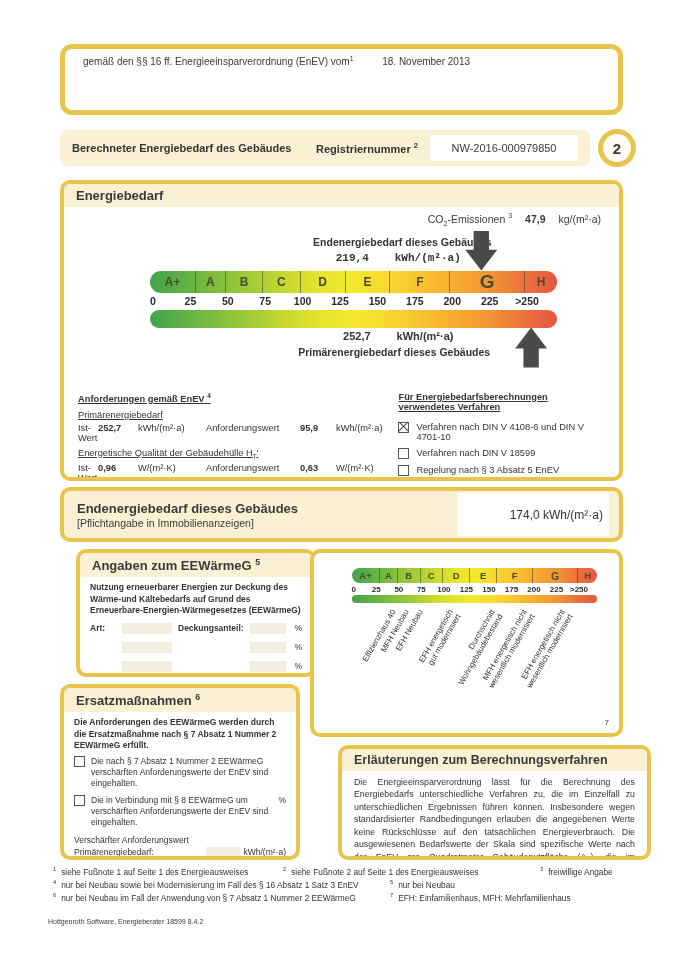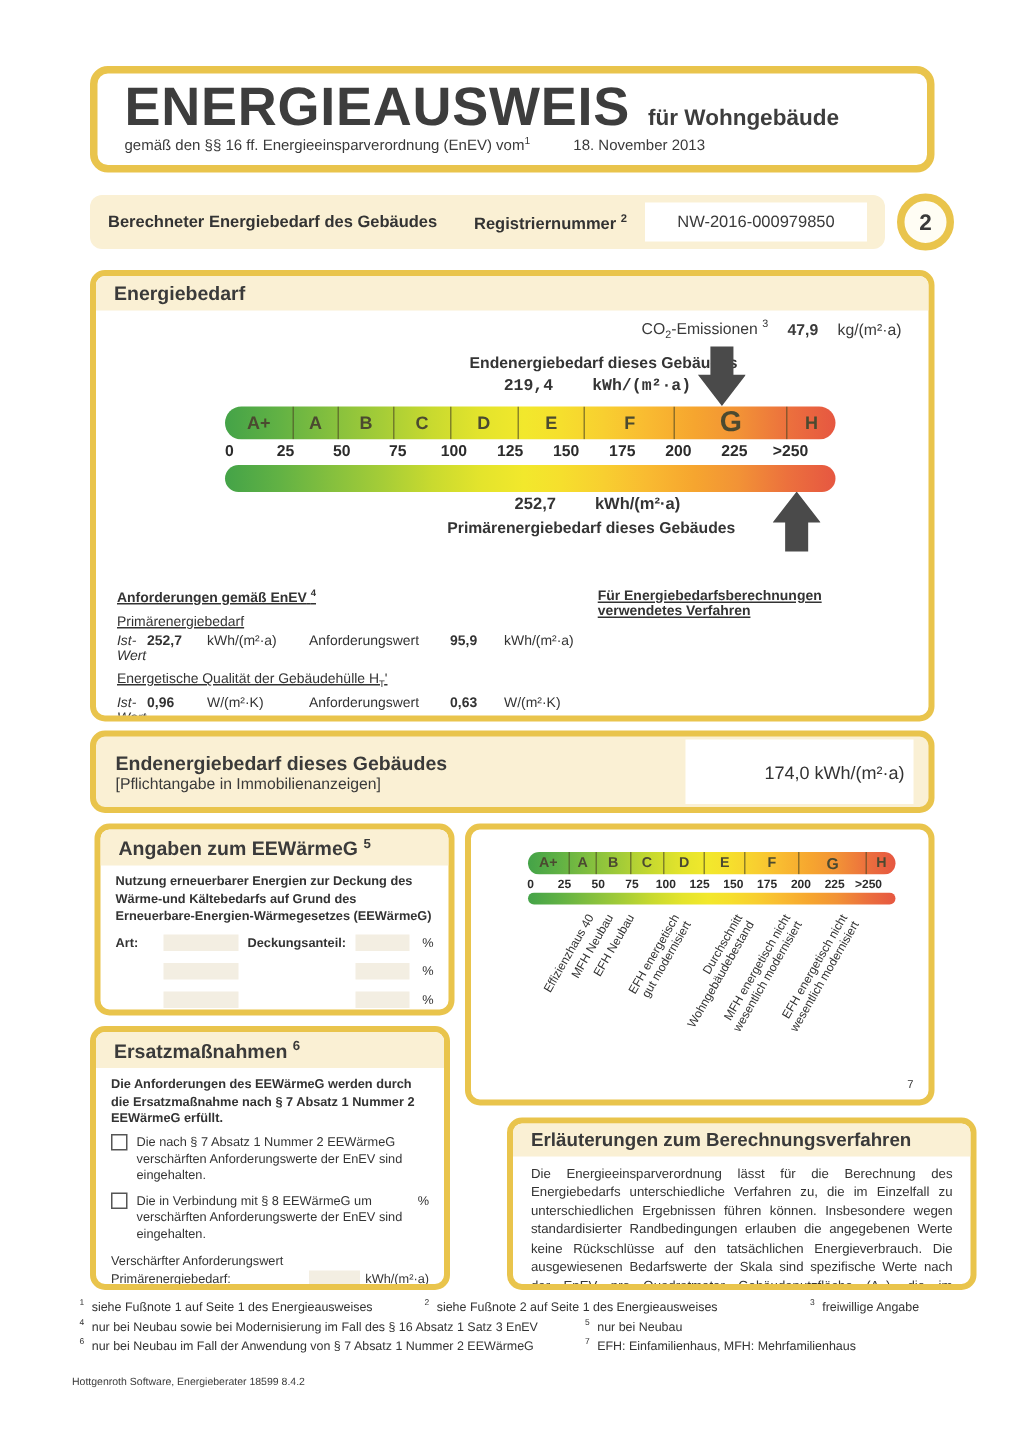--- a/index.html
+++ b/index.html
@@ -45,40 +45,40 @@
   .arrow{position:absolute;width:32px;background:#4a4a4a;transform:translateX(-50%);}
   .arrow.down{clip-path:polygon(26% 0,74% 0,74% 48%,100% 48%,50% 100%,0 48%,26% 48%);}
   .arrow.up{clip-path:polygon(50% 0,100% 52%,74% 52%,74% 100%,26% 100%,26% 52%,0 52%);}
 
   .cols{display:flex;gap:16px;padding:6px 14px 0;font-size:9.3px;color:#333;}
   .col-l{flex:1.18;}
   .col-r{flex:1;}
   .uhead{font-weight:bold;text-decoration:underline;margin-bottom:6px;}
   .ugroup{text-decoration:underline;margin:5px 0 3px;}
   .rrow{display:flex;align-items:baseline;margin:2px 0;}
-  .rl1{width:20px;font-style:italic;}  .rv1{width:40px;font-weight:bold;} .ru1{width:68px;}
+  .rl1{width:20px;}  .rv1{width:40px;font-weight:bold;} .ru1{width:68px;}
   .rl2{width:94px;}  .rv2{width:36px;font-weight:bold;} .ru2{flex:1;}
   .sommer{display:flex;align-items:center;gap:9px;margin-top:7px;}
   .cb{position:relative;display:inline-block;width:9px;height:9px;border:1px solid #555;background:#fff;flex:none;}
   .cb.checked::before,.cb.checked::after{content:"";position:absolute;left:-2px;top:3.6px;width:13px;height:1.4px;background:#444;}
   .cb.checked::before{transform:rotate(45deg);}
   .cb.checked::after{transform:rotate(-45deg);}
   .vf-item{display:flex;gap:7px;align-items:flex-start;margin-bottom:6px;}
 
   
   .endband{position:absolute;left:60px;top:487px;width:563px;height:55px;box-sizing:border-box;
            border:4px solid #E9C44C;border-radius:10px;background:#FAF0D4;display:flex;align-items:center;padding:0 10px 0 13px;}
   .endband .t1{font-size:13px;font-weight:bold;color:#3a3a3a;}
   .endband .t2{font-size:10.5px;color:#3a3a3a;margin-top:1px;}
   .endband .left{flex:1;}
   .endvalbox{width:152px;height:43px;background:#fff;display:flex;align-items:center;justify-content:flex-end;
              padding-right:6px;box-sizing:border-box;font-size:12px;color:#333;}
 
   
-  #eew-box{left:63px;top:549px;width:240px;height:128px;}
+  #eew-box{left:76px;top:549px;width:240px;height:128px;}
   #ers-box{left:60px;top:684px;width:240px;height:176px;}
   #vgl-box{left:310px;top:549px;width:313px;height:188px;}
   #erl-box{left:310px;top:745px;width:313px;height:115px;margin-left:28px;}
   .smallbody{padding:5px 10px;font-size:8.5px;line-height:1.32;color:#333;}
   .bold-p{font-weight:bold;}
   .artrow{display:flex;align-items:center;gap:6px;margin-top:6px;height:13px;}
   .artrow .al{width:26px;font-weight:bold;}
   .artrow .dl{width:66px;font-weight:bold;}
   .fld{background:#F3EEE2;height:11px;display:inline-block;}
   .fld.f1{flex:1;} .fld.f2{width:36px;}
@@ -105,23 +105,20 @@
   .fn-item{position:absolute;top:0;white-space:nowrap;}
   .fn-item sup{margin-right:5px;}
   .software{position:absolute;left:48px;top:918px;font-size:7px;color:#3a3a3a;}
 </style>
 </head>
 <body>
 
 <div class="page">
 
   <div class="hdr">
-    <div>
-      <span class="hdr-title">ENERGIEAUSWEIS</span><span class="hdr-sub">für Wohngebäude</span>
-    </div>
     <div class="hdr-law">
       <span>gemäß den §§ 16 ff. Energieeinsparverordnung (EnEV) vom</span><sup>1</sup>
       <span class="date">18. November 2013</span>
     </div>
   </div>
 
   <div class="regbar">
     <span class="lab">Berechneter Energiebedarf des Gebäudes</span>
     <span class="rlab"><span>Registriernummer</span> <sup>2</sup></span>
     <span class="regbox">NW-2016-000979850</span>
@@ -220,20 +217,34 @@
           <span class="ru2">W/(m²·K)</span>
         </div>
         <div class="sommer">
           <span style="text-decoration:underline;">Sommerlicher Wärmeschutz (bei Neubau)</span>
           <span class="cb" id="sommer-cb"></span>
           <span>eingehalten</span>
         </div>
       </div>
       <div class="col-r">
         <div class="uhead" style="margin-bottom:10px;">Für Energiebedarfsberechnungen verwendetes Verfahren</div>
+        <div id="vf-list">
+            <div class="vf-item">
+              <span class="cb checked"></span>
+              <span>Verfahren nach DIN V 4108-6 und DIN V 4701-10</span>
+            </div>
+            <div class="vf-item">
+              <span class="cb"></span>
+              <span>Verfahren nach DIN V 18599</span>
+            </div>
+            <div class="vf-item">
+              <span class="cb"></span>
+              <span>Regelung nach § 3 Absatz 5 EnEV</span>
+            </div>
+          </div>
       </div>
     </div>
   </div>
 
   <div class="endband">
     <div class="left">
       <div class="t1">Endenergiebedarf dieses Gebäudes</div>
       <div class="t2">[Pflichtangabe in Immobilienanzeigen]</div>
     </div>
     <div class="endvalbox">174,0 kWh/(m²·a)</div>

